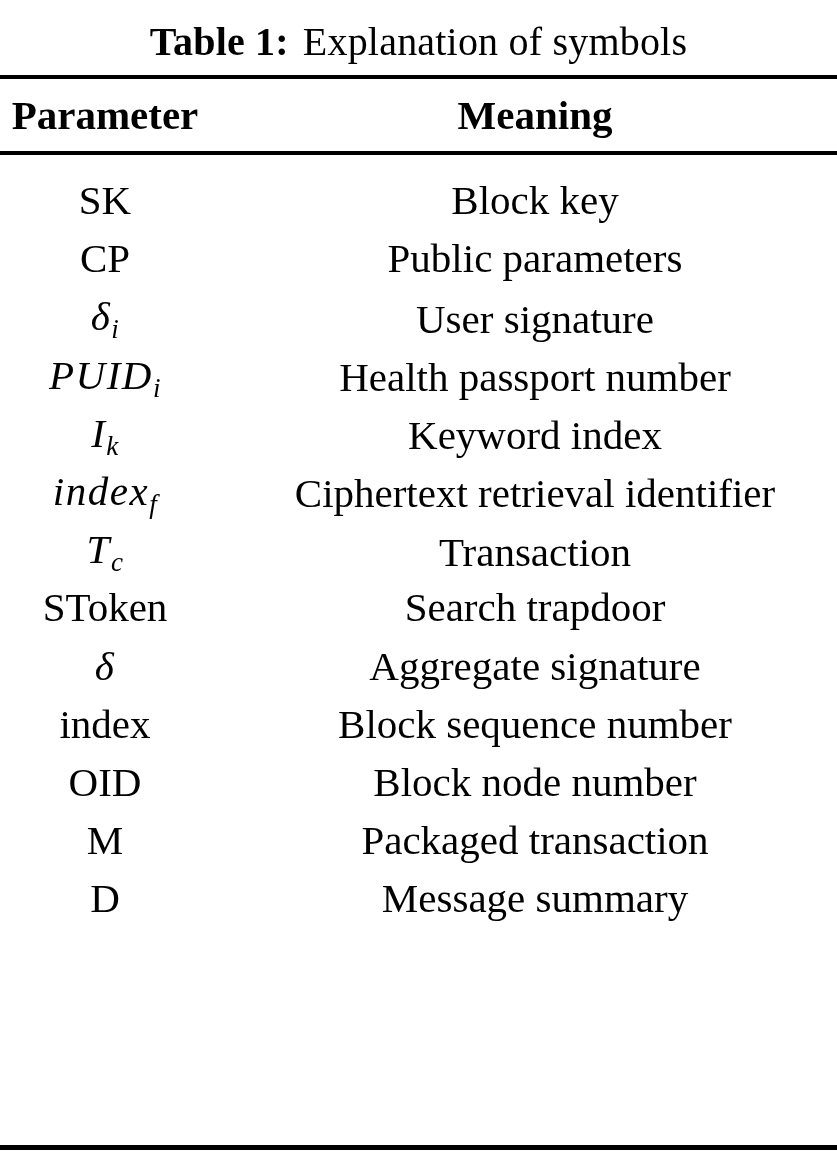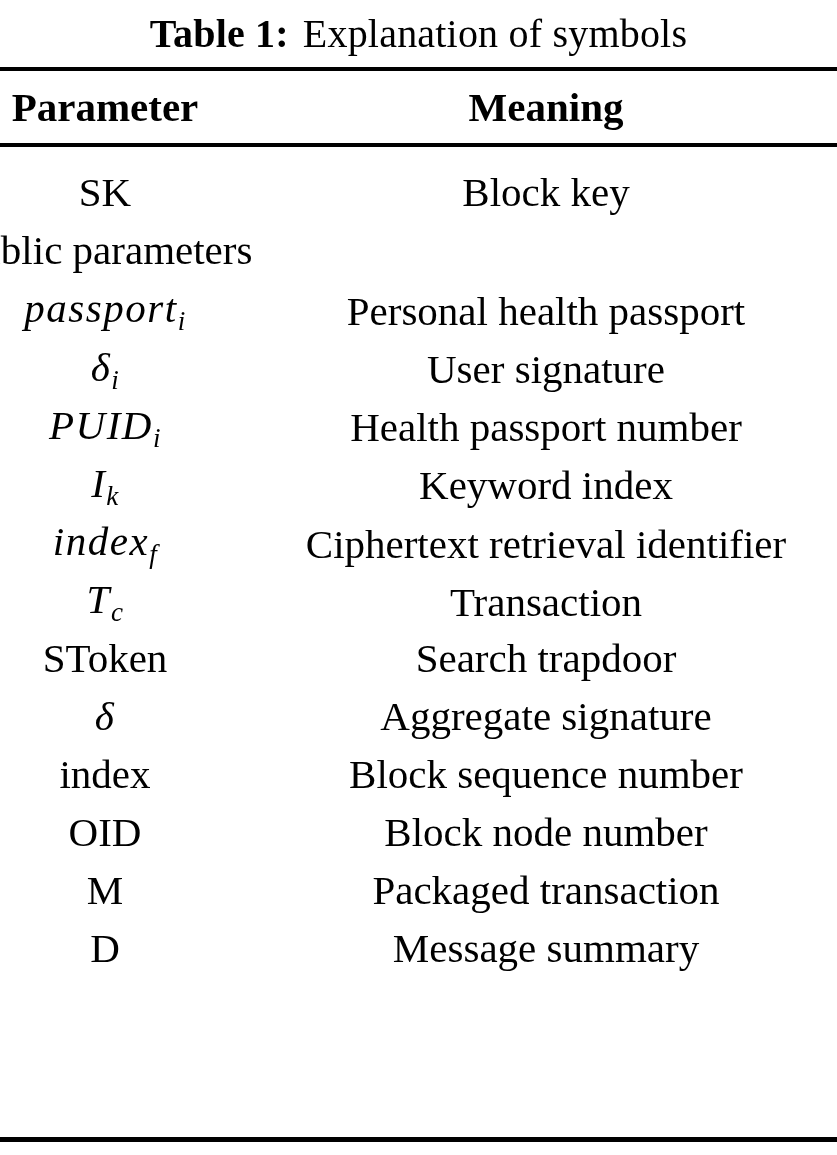--- a/index.html
+++ b/index.html
@@ -7,32 +7,32 @@
     width:837px; height:1155px;
     background:#ffffff;
     color:#000000;
     font-family:"Liberation Serif", serif;
     overflow:hidden;
   }
   .caption {
     height:67px;
     display:flex; align-items:center; justify-content:center;
     font-size:40px;
-    padding-top:0;
+    padding-top:8px;
     letter-spacing:0.2px;
   }
   .caption .lbl { font-weight:bold; margin-right:14px; }
   .rule { width:100%; background:#000000; }
   .rule.top { height:4px; }
   .rule.mid { height:4px; }
   .rule.bottom { height:5px; }
   .hdr-row, .row {
     display:grid;
     grid-template-columns:210px 582px;
-    column-gap:45px;
+    column-gap:34px;
   }
   .hdr-row { height:72px; }
   .cell {
     display:flex; align-items:center; justify-content:center;
     white-space:nowrap;
     margin-top:21px;
   }
   .hdr-cell {
     display:flex; align-items:center; justify-content:center;
     font-weight:bold; font-size:41px;
@@ -64,27 +64,24 @@
   <div class="rule mid"></div>
 
   <div class="tbody">
       <div class="row">
         <div class="cell">
           <span><span>SK</span></span>
         </div>
         <div class="cell">Block key</div>
       </div>
       <div class="row">
+        <div class="cell">
+          <span><span>CP</span></span>
+        </div>
         <div class="cell">Public parameters</div>
-      </div>
-      <div class="row">
-        <div class="cell">
-          <span><span class="it">passport</span><span class="it s1">i</span></span>
-        </div>
-        <div class="cell">Personal health passport</div>
       </div>
       <div class="row">
         <div class="cell">
           <span><span class="it">δ</span><span class="it s1">i</span></span>
         </div>
         <div class="cell">User signature</div>
       </div>
       <div class="row">
         <div class="cell">
           <span><span class="it">PUID</span><span class="it s1">i</span></span>

